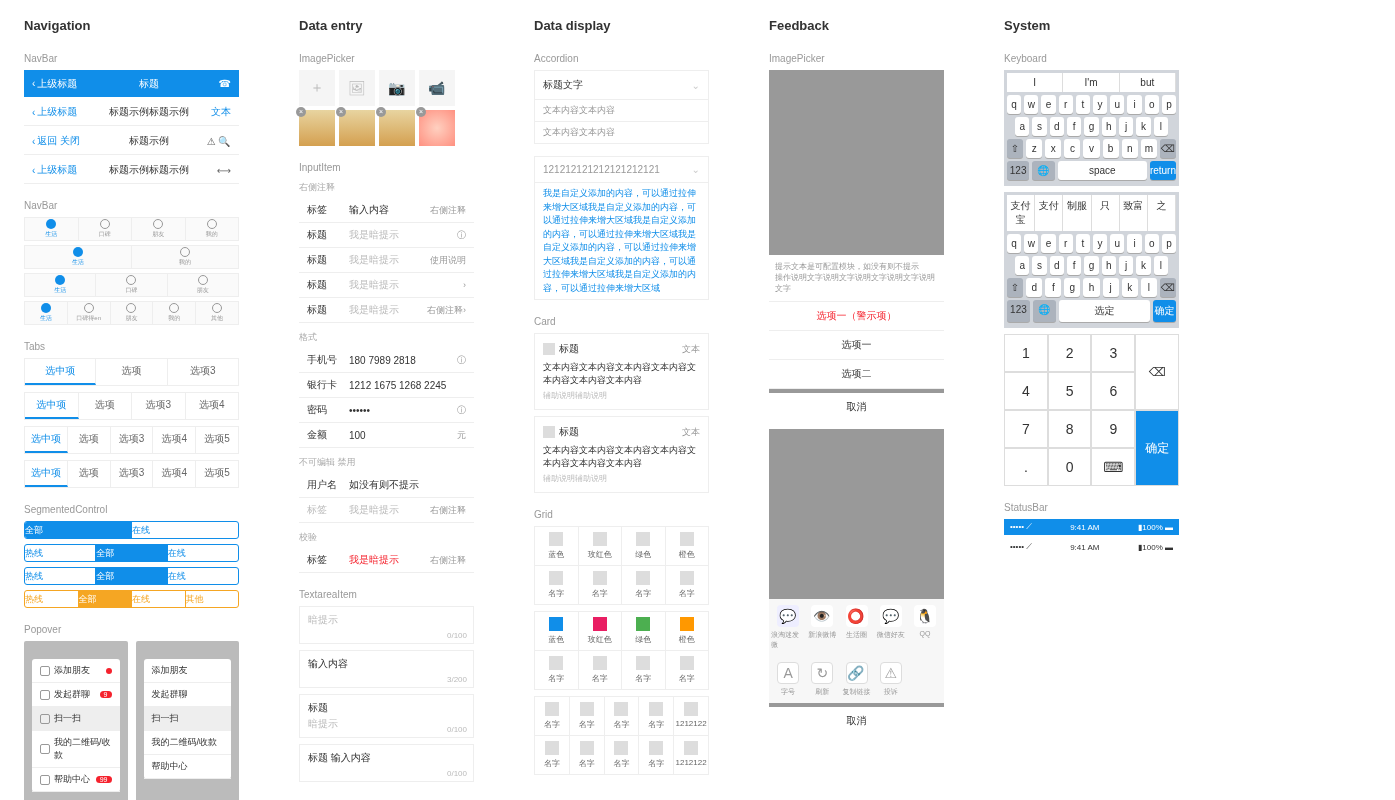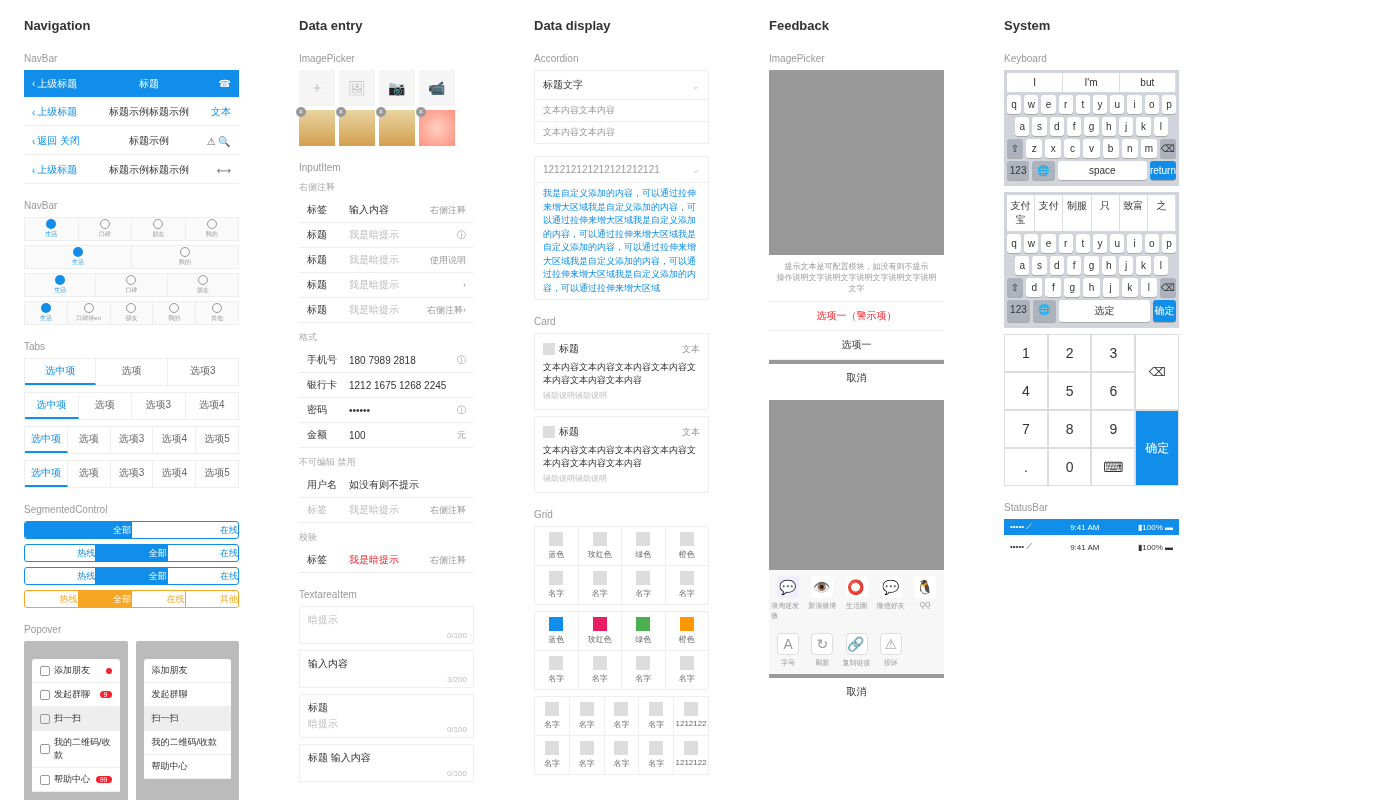--- a/index.html
+++ b/index.html
@@ -32,21 +32,21 @@
 .tabbar>div.active{color:#108ee9}
 .tb-ico{width:10px;height:10px;border-radius:50%;background:currentColor;margin-bottom:1px}
 .tb-ico.out{background:none;border:1px solid currentColor}
 
 .tabs{display:flex;background:#fff;border:1px solid #eee;margin-bottom:6px}
 .tabs>div{flex:1;text-align:center;padding:5px 0;font-size:10px;color:#666;border-right:1px solid #eee}
 .tabs>div:last-child{border-right:none}
 .tabs>div.active{color:#108ee9;border-bottom:2px solid #108ee9}
 
 .seg{display:flex;border:1px solid #108ee9;border-radius:3px;overflow:hidden;margin-bottom:5px;height:18px}
-.seg>div{flex:1;text-align:right;font-size:9px;line-height:16px;color:#108ee9;border-right:1px solid #108ee9}
+.seg>div{flex:1;text-align:left;font-size:9px;line-height:16px;color:#108ee9;border-right:1px solid #108ee9}
 .seg>div:last-child{border-right:none}
 .seg>div.active{background:#108ee9;color:#fff}
 .seg.orange{border-color:#f5a623}
 .seg.orange>div{color:#f5a623;border-color:#f5a623}
 .seg.orange>div.active{background:#f5a623;color:#fff}
 
 .popbox{display:flex;gap:8px}
 .pop-outer{background:#bbb;flex:1;padding:18px 8px 10px;border-radius:2px}
 .pop{background:#fff;border-radius:3px;font-size:9px}
 .pop>div{padding:5px 8px;border-bottom:1px solid #eee;display:flex;align-items:center;gap:4px}
@@ -89,21 +89,21 @@
 .ccard-foot{font-size:8px;color:#bbb}
 
 .grid{display:flex;flex-wrap:wrap;border-top:1px solid #eee;border-left:1px solid #eee;margin-bottom:6px}
 .grid>div{width:25%;border-right:1px solid #eee;border-bottom:1px solid #eee;display:flex;flex-direction:column;align-items:center;padding:5px 0;font-size:8px;color:#666}
 .grid5>div{width:20%}
 .gico{width:14px;height:14px;background:#ddd;margin-bottom:3px}
 .c-blue{background:#108ee9}.c-pink{background:#e91e63}.c-green{background:#4caf50}.c-orange{background:#ff9800}
 
 .as-wrap{background:#999;padding-bottom:0;margin-bottom:8px}
 .as-spacer{height:185px}
-.as-msg{background:#fff;padding:6px;font-size:8px;color:#999;text-align:center;border-bottom:1px solid #eee;line-height:1.4}
+.as-msg{background:#fff;padding:6px;font-size:8px;color:#999;border-bottom:1px solid #eee;line-height:1.4}
 .as-item{background:#fff;padding:7px;text-align:center;font-size:10px;border-bottom:1px solid #eee}
 .as-warn{color:#f5222d}
 .as-cancel{background:#fff;padding:7px;text-align:center;font-size:10px;margin-top:4px}
 .share-row{display:flex;background:#f7f7f7;padding:6px 2px;gap:0}
 .share-row>div{flex:1;display:flex;flex-direction:column;align-items:center;font-size:7px;color:#999}
 .share-ico{width:22px;height:22px;border-radius:4px;margin-bottom:3px;display:flex;align-items:center;justify-content:center;font-size:14px}
 
 .kb{background:#d1d5db;padding:3px;margin-bottom:6px}
 .kb-sug{display:flex;background:#fff;margin-bottom:3px}
 .kb-sug>div{flex:1;text-align:center;padding:4px 0;font-size:10px;border-right:1px solid #ddd}
@@ -580,20 +580,21 @@
 
   <h3>ImagePicker</h3>
   <div class="as-wrap">
     <div class="as-spacer"></div>
     <div class="as-msg">
           <div>提示文本是可配置模块，如没有则不提示</div>
           <div>操作说明文字说明文字说明文字说明文字说明文字</div>
         </div>
     <div class="as-item as-warn">选项一（警示项）</div>
     <div class="as-item">选项一</div>
+    <div class="as-item">选项二</div>
     <div class="as-cancel">取消</div>
   </div>
 
   <div class="as-wrap">
     <div class="as-spacer" style="height:170px"></div>
     <div class="share-row">
       <div>
             <span class="share-ico" style="background:#eef">💬</span>
             <span>浪淘迷发微</span>
           </div>

